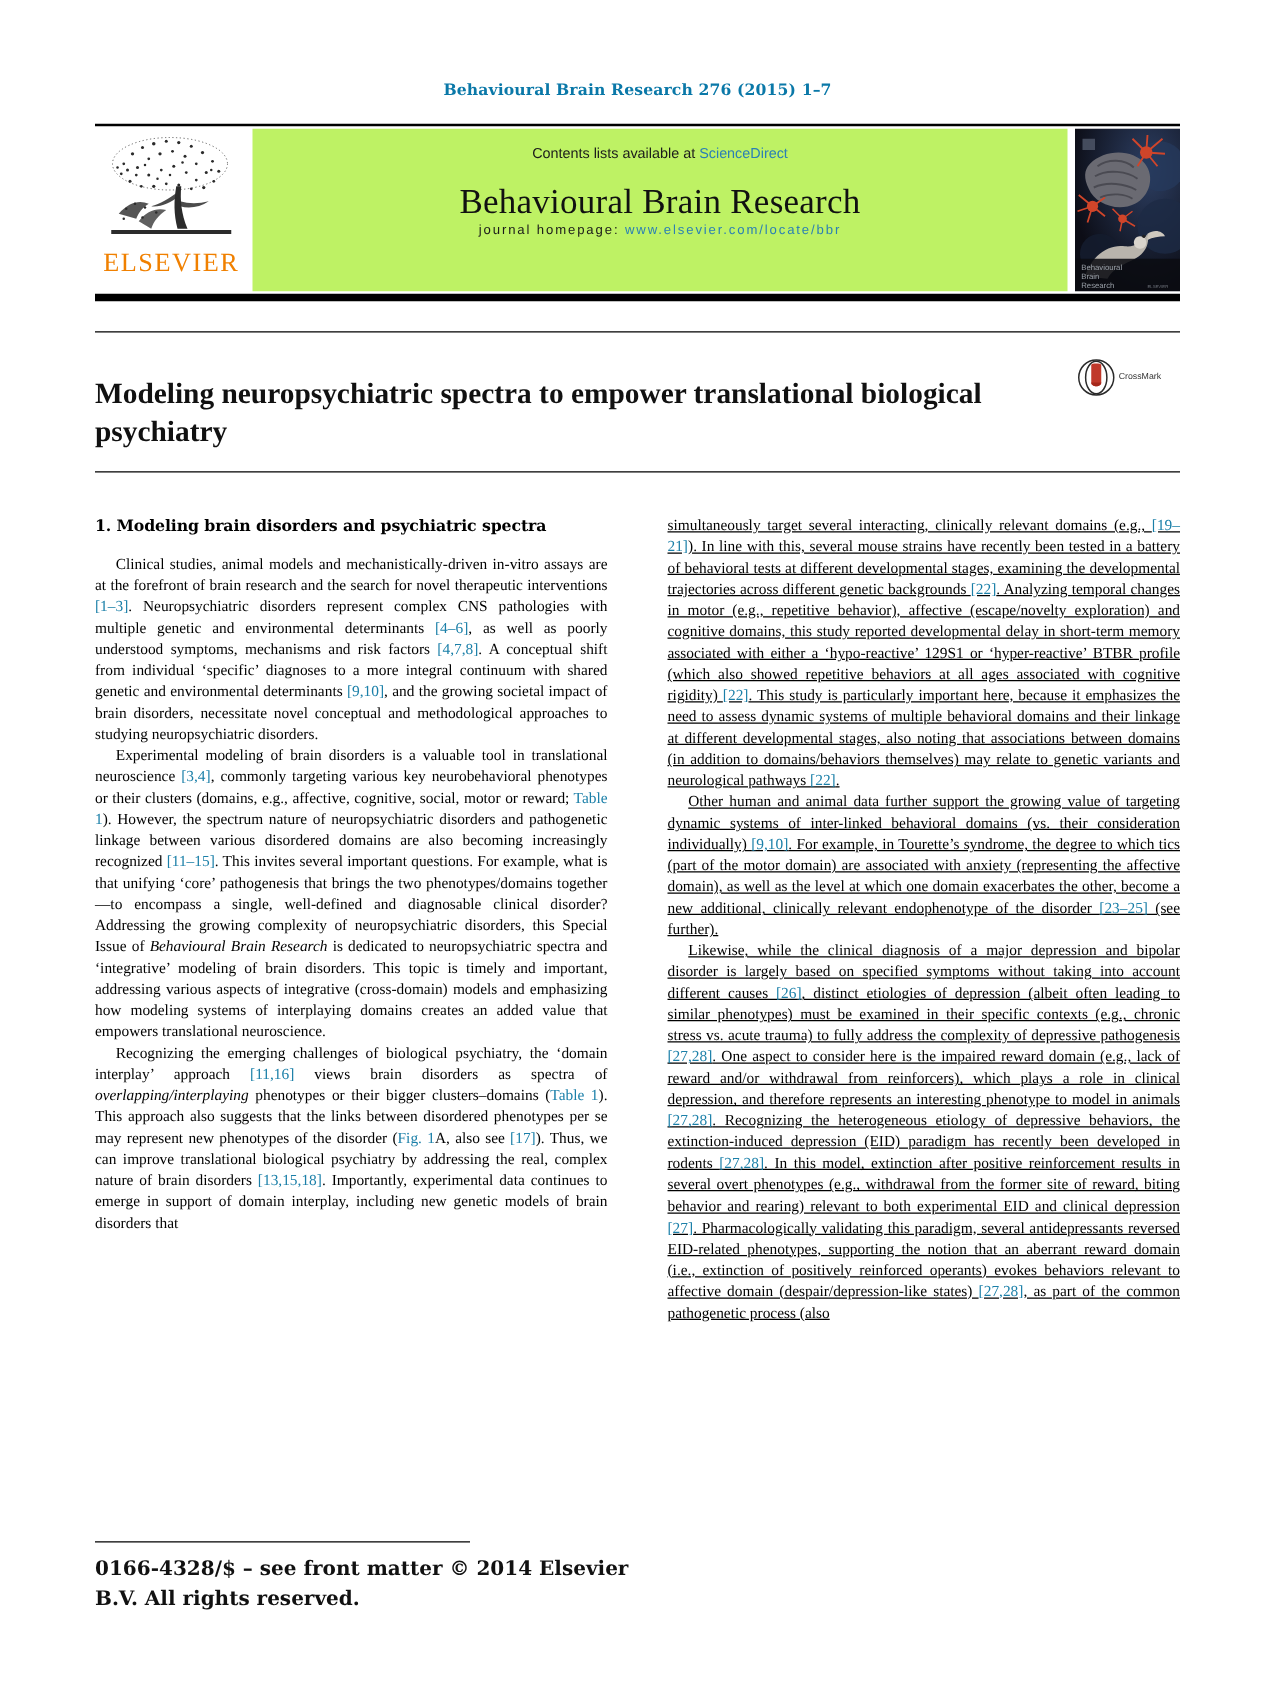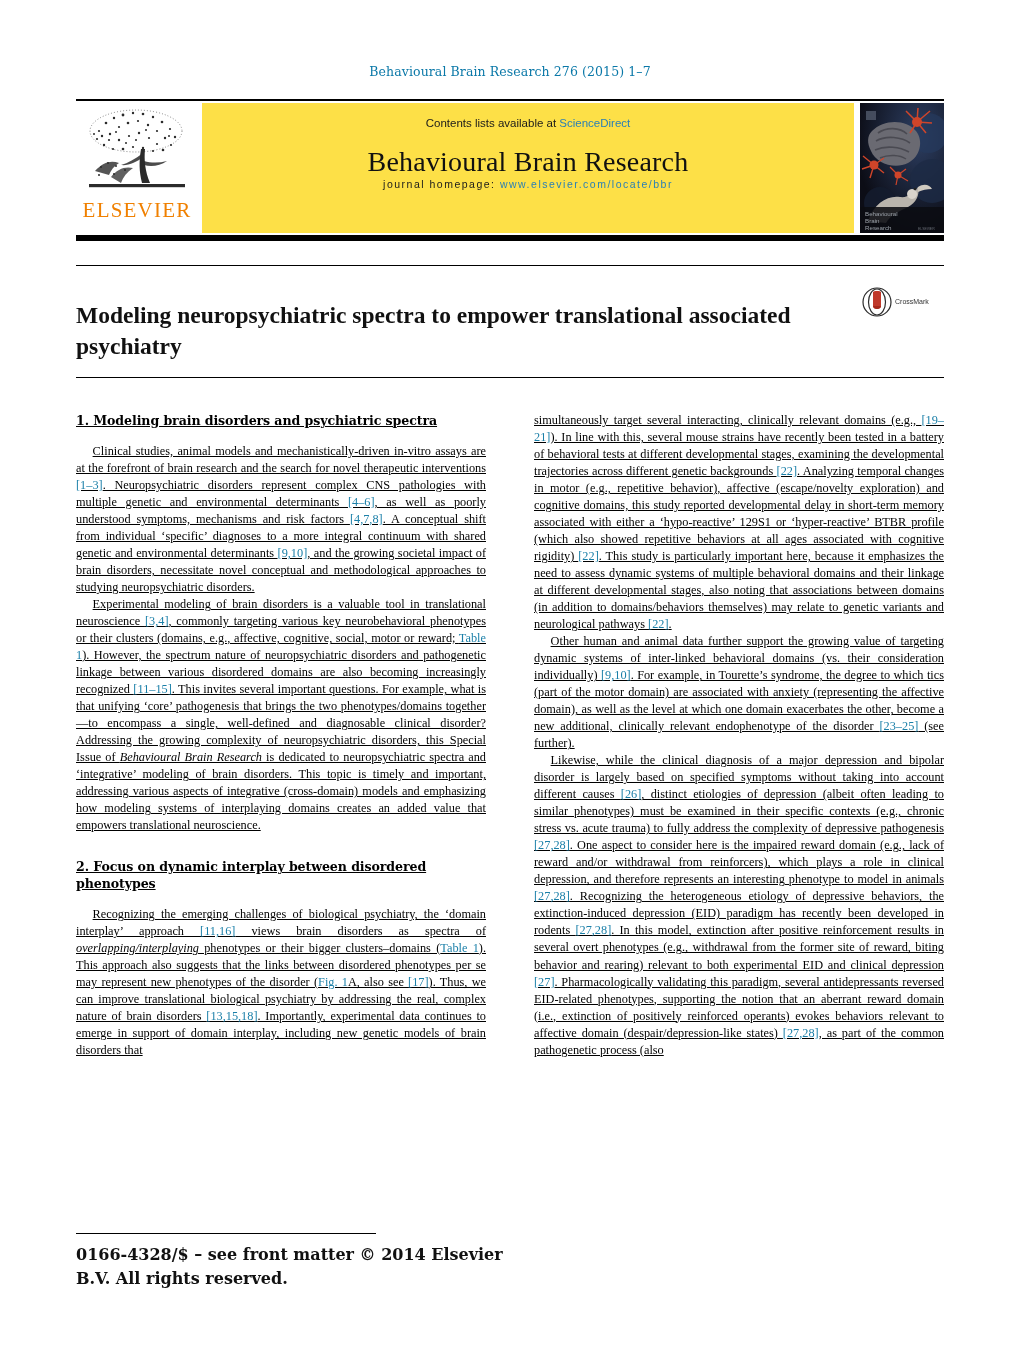--- a/index.html
+++ b/index.html
@@ -22,21 +22,21 @@
     height: 1351px;
   }
 
   
   .running-head {
     position: absolute;
     left: 0; top: 64px;
     width: 1020px;
     text-align: center;
     font-family: "DejaVu Serif", serif;
-    font-weight: normal;
+    font-weight: bold;
     font-size: 12.5px;
     letter-spacing: 0.1px;
     color: #0a78a8;
   }
 
   
   .masthead {
     position: absolute;
     left: 76px; top: 99px;
     width: 868px;
@@ -77,21 +77,21 @@
     letter-spacing: 1.2px;
     color: #f08000;
     line-height: 1;
     margin-top: 1px;
   }
   .journal-band {
     position: absolute;
     left: 126px; top: 4px;
     width: 652px;
     height: 130px;
-    background: #fde047;
+    background: #bef264;
     display: flex;
     flex-direction: column;
     align-items: center;
     justify-content: flex-start;
   }
   .contents-line {
     margin-top: 14px;
     font-family: "Liberation Sans", sans-serif;
     font-size: 11.5px;
     color: #1a1a1a;
@@ -162,21 +162,21 @@
   
   .col {
     position: absolute;
     top: 412px;
     width: 410px;
     font-size: 12.3px;
     line-height: 1.385;
     text-align: justify;
     color: #000;
   }
-  #col-left  { left: 76px;  height: 790px; text-decoration: underline; }
+  #col-left  { left: 76px;  height: 790px; }
   #col-right { left: 534px; height: 812px; text-decoration: underline; }
 
   .col h2 {
     font-family: "DejaVu Serif", serif;
     font-size: 12.6px;
     font-weight: bold;
     margin: 0 0 14px 0;
     line-height: 1.35;
     text-align: left;
     letter-spacing: -0.1px;
@@ -336,40 +336,39 @@
         <text x="5" y="127" fill="#9aa0a8" font-family="Liberation Sans, sans-serif" font-size="6.2">Research</text>
         <text x="58" y="127" fill="#6b7078" font-family="Liberation Sans, sans-serif" font-size="3.4">ELSEVIER</text>
         <rect x="6" y="8" width="10" height="9" fill="#4a5264" opacity="0.9"></rect>
       </svg>
     </div>
 
     <div class="masthead-rule-bottom"></div>
   </div>
 
   <div class="title-rule" id="title-rule-top"></div>
-  <h1 class="article-title">Modeling neuropsychiatric spectra to empower translational associated psychiatry</h1>
+  <h1 class="article-title">Modeling neuropsychiatric spectra to empower translational biological psychiatry</h1>
   <div class="crossmark">
     <svg width="30" height="30" viewBox="0 0 30 30">
       <circle cx="15" cy="15" r="14" fill="#ffffff" stroke="#2b2b2b" stroke-width="1.2"></circle>
       <ellipse cx="15" cy="15" rx="8.5" ry="13" fill="none" stroke="#2b2b2b" stroke-width="1.2"></ellipse>
       <path d="M11 5 C11 3.5 19 3.5 19 5 L19 19 C19 23 11 23 11 19 Z" fill="#c0392b"></path>
       <path d="M11 19 C11 23 19 23 19 19" fill="#a5281b"></path>
     </svg>
     <span class="crossmark-label">CrossMark</span>
   </div>
   <div class="title-rule" id="title-rule-bottom"></div>
 
   <div class="col" id="col-left">
     <h2>1.  Modeling brain disorders and psychiatric spectra</h2>
 
     <p><span>Clinical studies, animal models and mechanistically-driven in-vitro assays are at the forefront of brain research and the search for novel therapeutic interventions </span><span class="ref">[1–3]</span><span>. Neuropsychiatric disorders represent complex CNS pathologies with multiple genetic and environmental determinants </span><span class="ref">[4–6]</span><span>, as well as poorly understood symptoms, mechanisms and risk factors </span><span class="ref">[4,7,8]</span><span>. A conceptual shift from individual ‘specific’ diagnoses to a more integral continuum with shared genetic and environmental determinants </span><span class="ref">[9,10]</span><span>, and the growing societal impact of brain disorders, necessitate novel conceptual and methodological approaches to studying neuropsychiatric disorders.</span></p>
 
     <p><span>Experimental modeling of brain disorders is a valuable tool in translational neuroscience </span><span class="ref">[3,4]</span><span>, commonly targeting various key neurobehavioral phenotypes or their clusters (domains, e.g., affective, cognitive, social, motor or reward; </span><span class="ref">Table 1</span><span>). However, the spectrum nature of neuropsychiatric disorders and pathogenetic linkage between various disordered domains are also becoming increasingly recognized </span><span class="ref">[11–15]</span><span>. This invites several important questions. For example, what is that unifying ‘core’ pathogenesis that brings the two phenotypes/domains together—to encompass a single, well-defined and diagnosable clinical disorder? Addressing the growing complexity of neuropsychiatric disorders, this Special Issue of </span><span class="it">Behavioural Brain Research</span><span> is dedicated to neuropsychiatric spectra and ‘integrative’ modeling of brain disorders. This topic is timely and important, addressing various aspects of integrative (cross-domain) models and emphasizing how modeling systems of interplaying domains creates an added value that empowers translational neuroscience.</span></p>
 
-    <h2 class="spaced">2.  Focus on dynamic interplay between disordered phenotypes</h2>
 
     <p><span>Recognizing the emerging challenges of biological psychiatry, the ‘domain interplay’ approach </span><span class="ref">[11,16]</span><span> views brain disorders as spectra of </span><span class="it">overlapping/interplaying</span><span> phenotypes or their bigger clusters–domains (</span><span class="ref">Table 1</span><span>). This approach also suggests that the links between disordered phenotypes per se may represent new phenotypes of the disorder (</span><span class="ref">Fig. 1</span><span>A, also see </span><span class="ref">[17]</span><span>). Thus, we can improve translational biological psychiatry by addressing the real, complex nature of brain disorders </span><span class="ref">[13,15,18]</span><span>. Importantly, experimental data continues to emerge in support of domain interplay, including new genetic models of brain disorders that</span></p>
   </div>
 
   <div class="col" id="col-right">
     <p class="noindent"><span>simultaneously target several interacting, clinically relevant domains (e.g., </span><span class="ref">[19–21]</span><span>). In line with this, several mouse strains have recently been tested in a battery of behavioral tests at different developmental stages, examining the developmental trajectories across different genetic backgrounds </span><span class="ref">[22]</span><span>. Analyzing temporal changes in motor (e.g., repetitive behavior), affective (escape/novelty exploration) and cognitive domains, this study reported developmental delay in short-term memory associated with either a ‘hypo-reactive’ 129S1 or ‘hyper-reactive’ BTBR profile (which also showed repetitive behaviors at all ages associated with cognitive rigidity) </span><span class="ref">[22]</span><span>. This study is particularly important here, because it emphasizes the need to assess dynamic systems of multiple behavioral domains and their linkage at different developmental stages, also noting that associations between domains (in addition to domains/behaviors themselves) may relate to genetic variants and neurological pathways </span><span class="ref">[22]</span><span>.</span></p>
 
     <p><span>Other human and animal data further support the growing value of targeting dynamic systems of inter-linked behavioral domains (vs. their consideration individually) </span><span class="ref">[9,10]</span><span>. For example, in Tourette’s syndrome, the degree to which tics (part of the motor domain) are associated with anxiety (representing the affective domain), as well as the level at which one domain exacerbates the other, become a new additional, clinically relevant endophenotype of the disorder </span><span class="ref">[23–25]</span><span> (see further).</span></p>
 
     <p><span>Likewise, while the clinical diagnosis of a major depression and bipolar disorder is largely based on specified symptoms without taking into account different causes </span><span class="ref">[26]</span><span>, distinct etiologies of depression (albeit often leading to similar phenotypes) must be examined in their specific contexts (e.g., chronic stress vs. acute trauma) to fully address the complexity of depressive pathogenesis </span><span class="ref">[27,28]</span><span>. One aspect to consider here is the impaired reward domain (e.g., lack of reward and/or withdrawal from reinforcers), which plays a role in clinical depression, and therefore represents an interesting phenotype to model in animals </span><span class="ref">[27,28]</span><span>. Recognizing the heterogeneous etiology of depressive behaviors, the extinction-induced depression (EID) paradigm has recently been developed in rodents </span><span class="ref">[27,28]</span><span>. In this model, extinction after positive reinforcement results in several overt phenotypes (e.g., withdrawal from the former site of reward, biting behavior and rearing) relevant to both experimental EID and clinical depression </span><span class="ref">[27]</span><span>. Pharmacologically validating this paradigm, several antidepressants reversed EID-related phenotypes, supporting the notion that an aberrant reward domain (i.e., extinction of positively reinforced operants) evokes behaviors relevant to affective domain (despair/depression-like states) </span><span class="ref">[27,28]</span><span>, as part of the common pathogenetic process (also</span></p>

